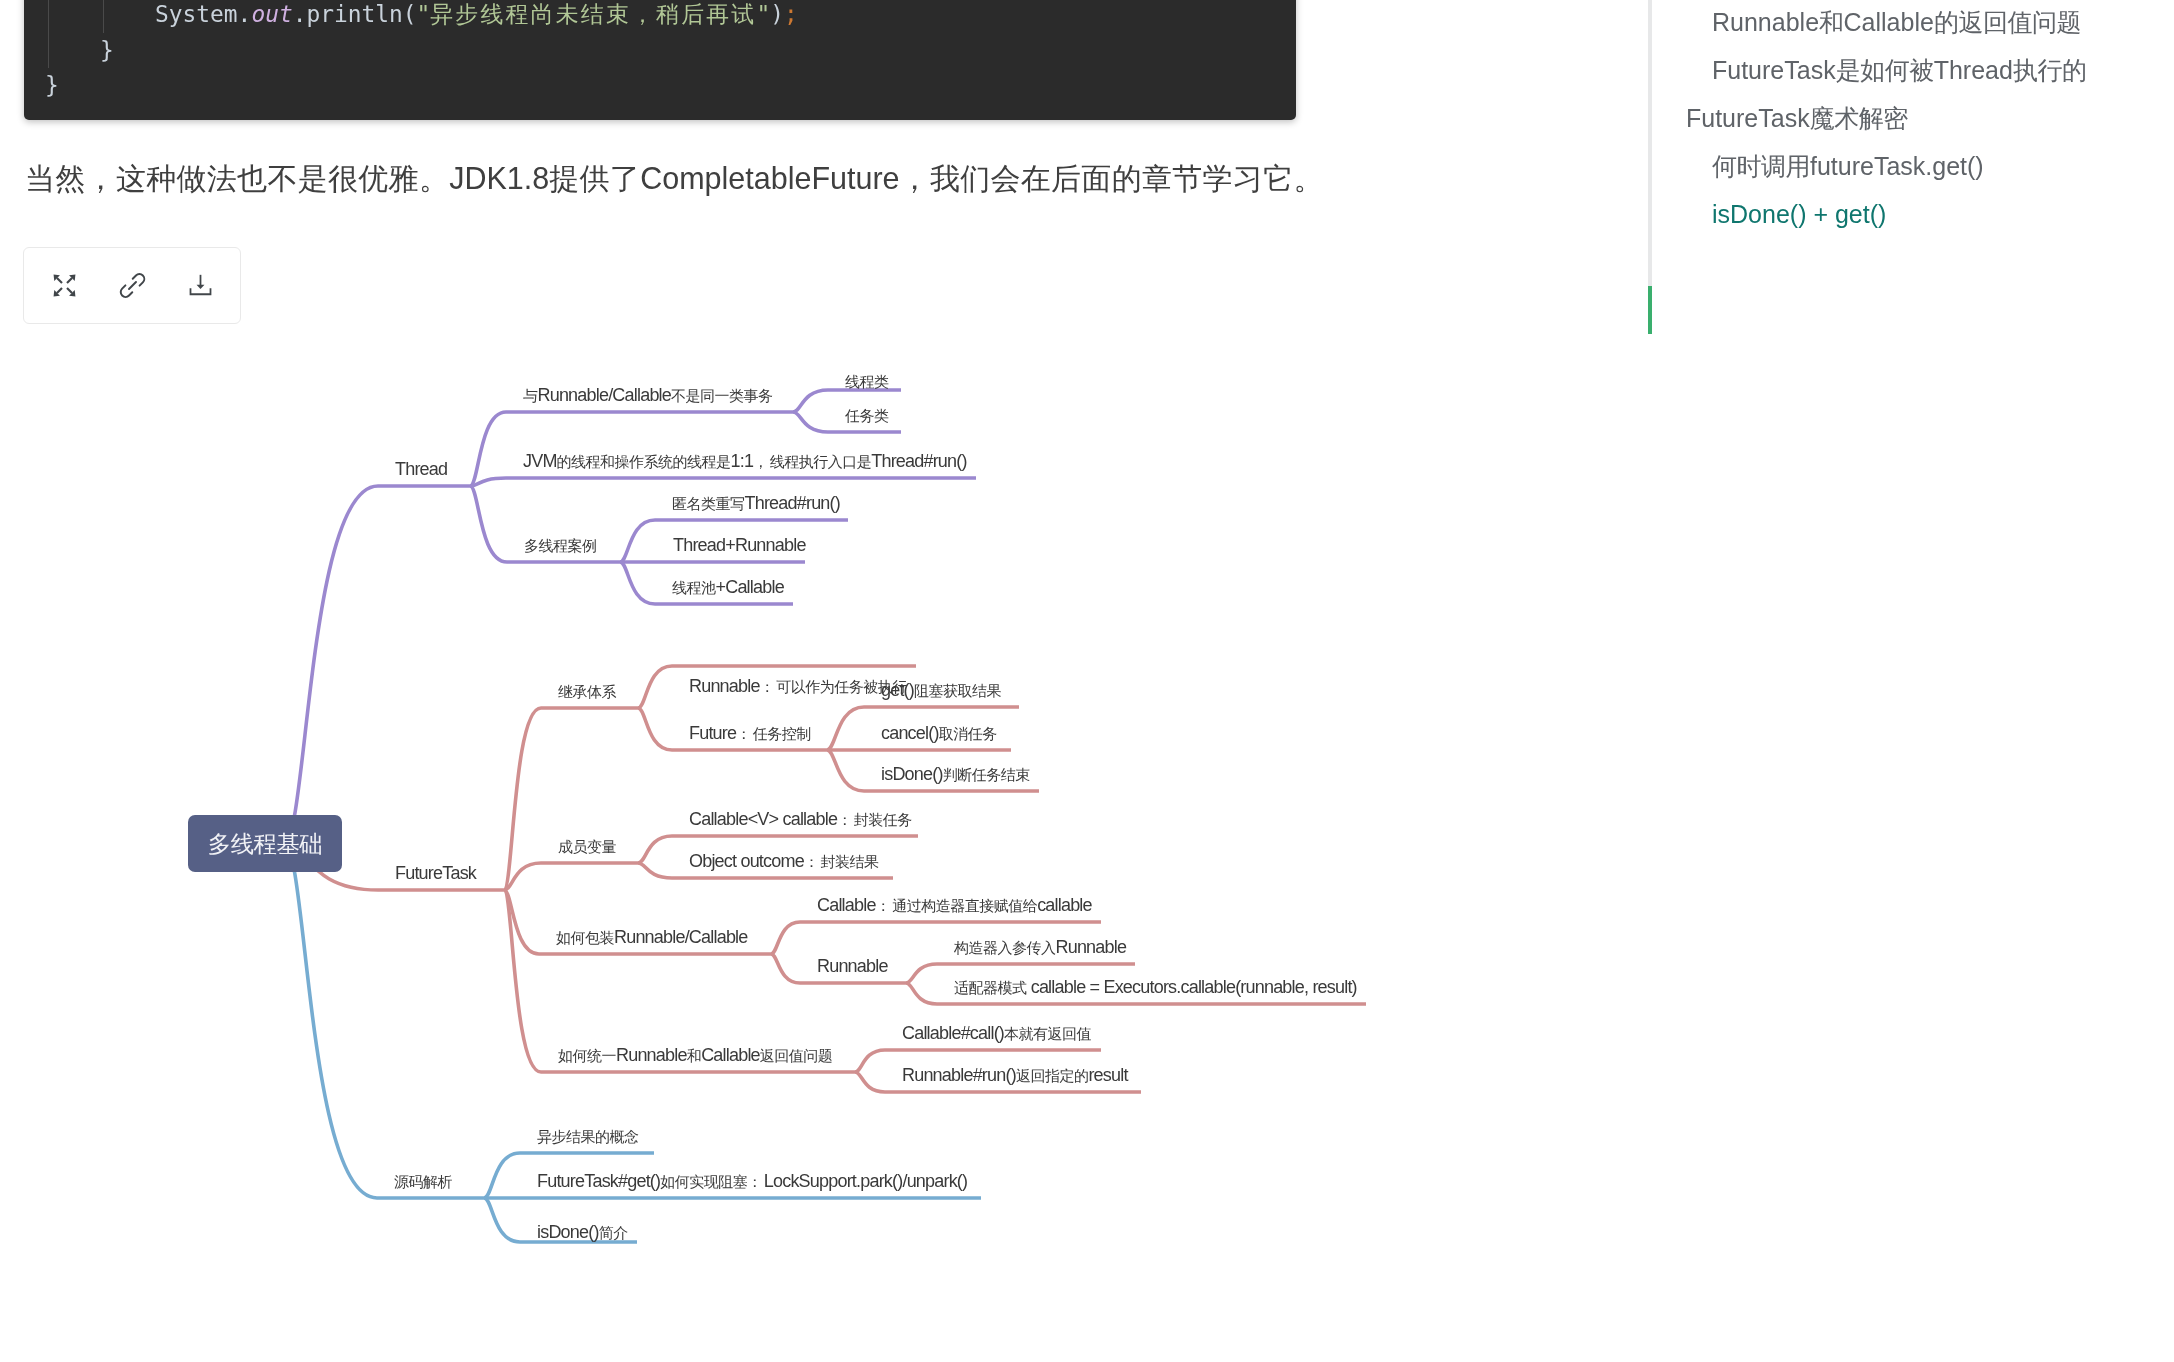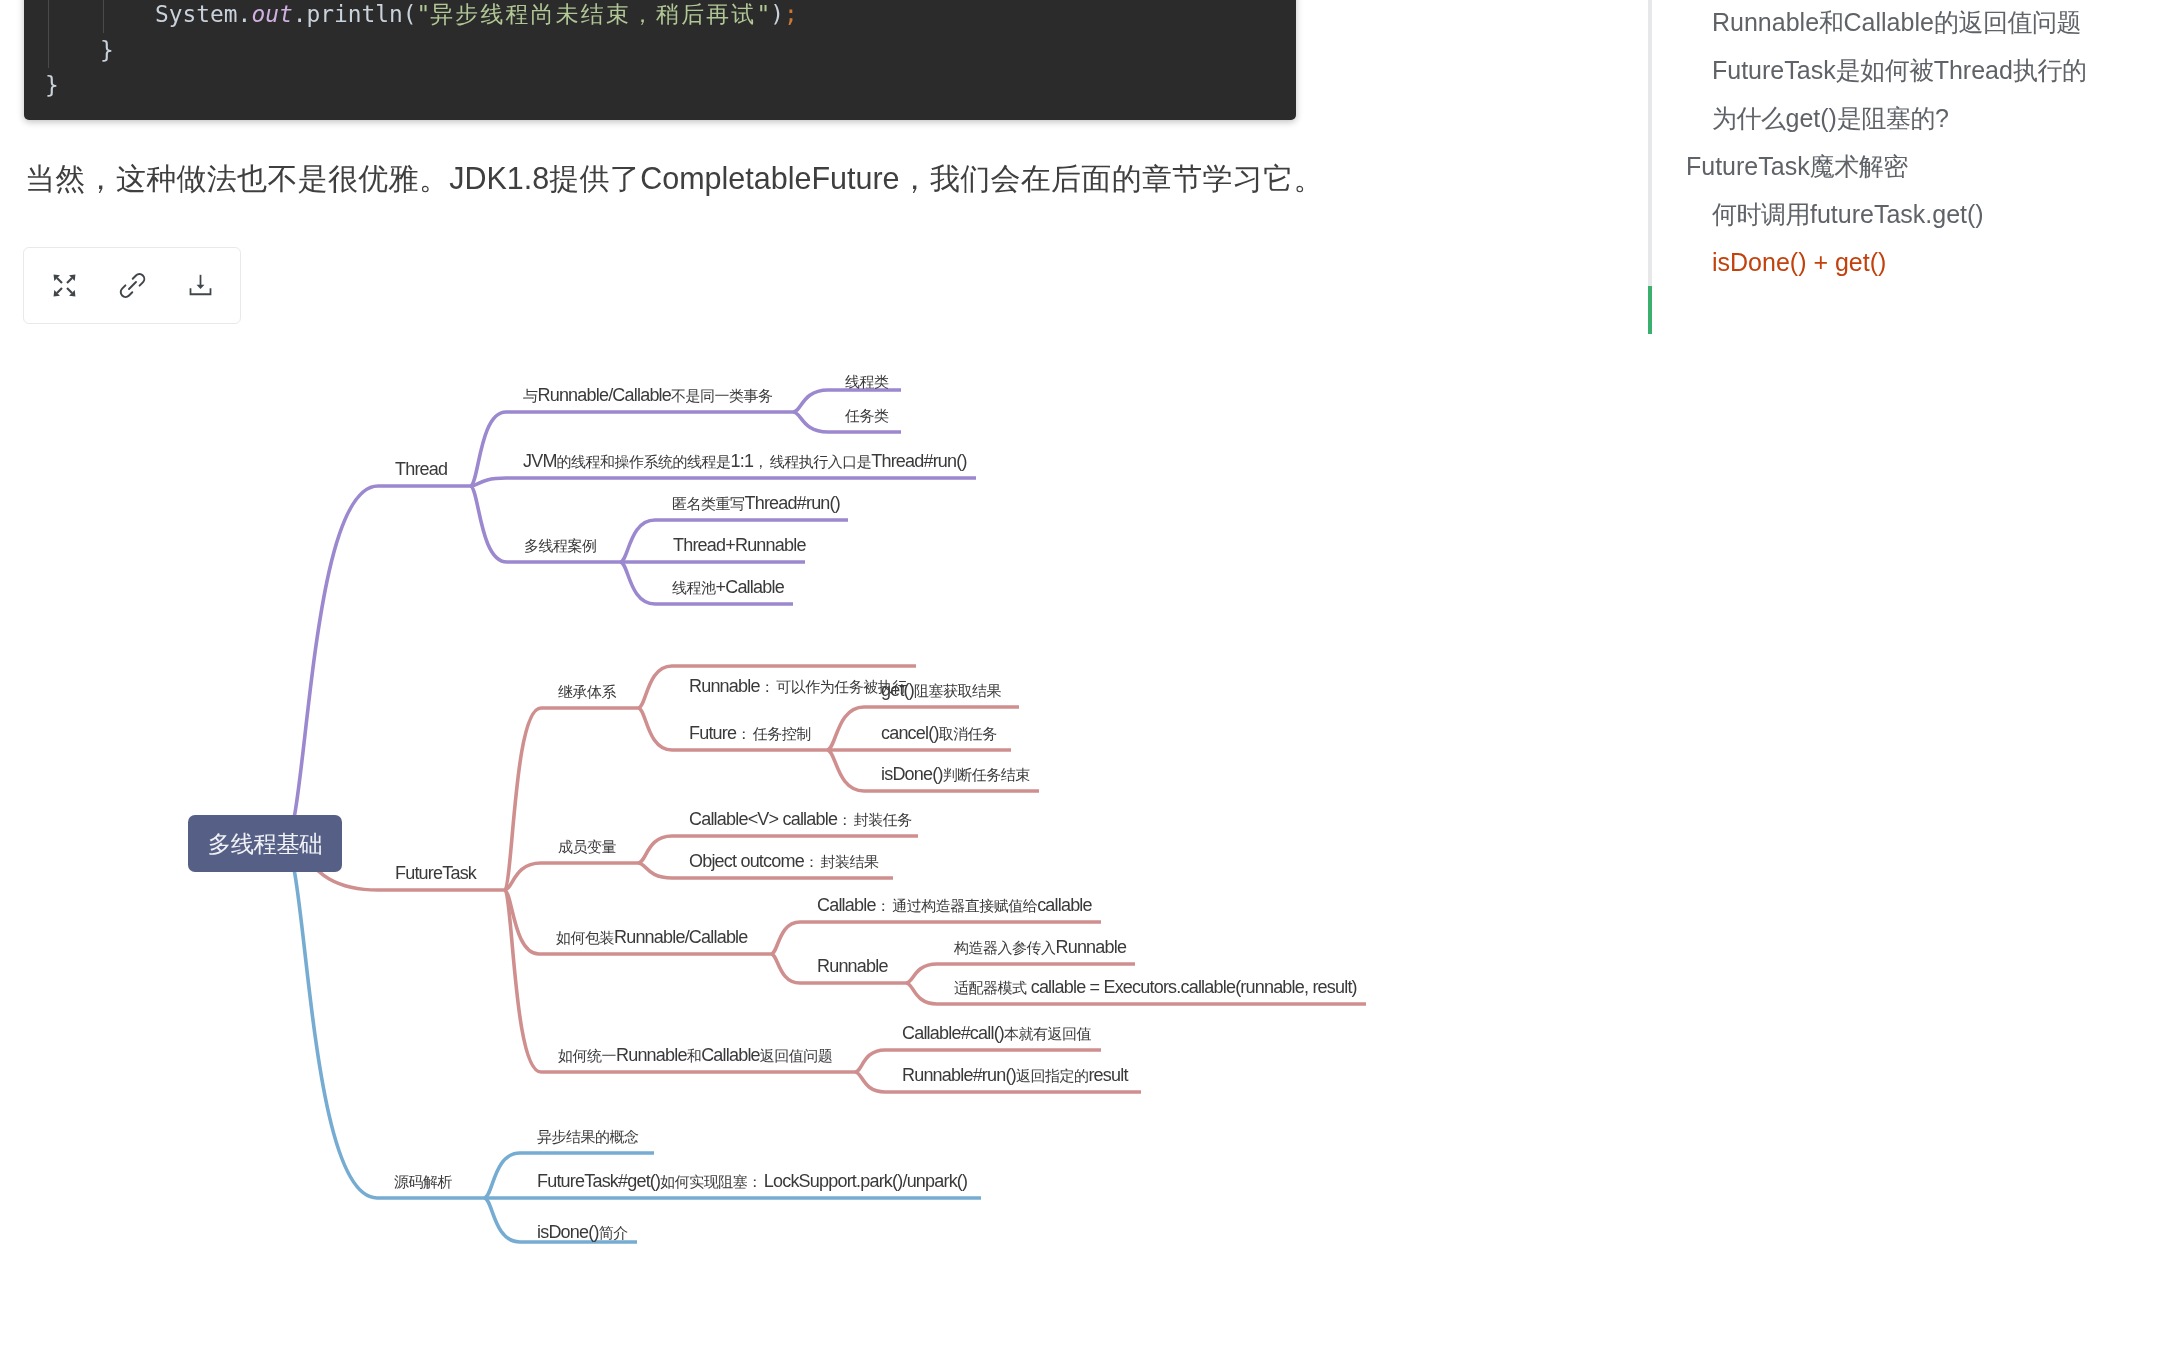--- a/index.html
+++ b/index.html
@@ -54,21 +54,21 @@
   .rootnode .cjk{font-size:23.4px;}
 
   
   .toc{position:absolute;left:1648px;top:-2px;width:520px;}
   .toc-rail{position:absolute;left:0;top:0;width:4px;background:#e7e8e9;}
   .toc-active{position:absolute;left:0;width:4px;height:48px;background:#3aaf6e;}
   .toc-item{position:relative;height:48px;display:flex;align-items:center;
     font-size:25px;color:#5f6368;white-space:nowrap;}
   .toc-item.lv2{padding-left:38px;}
   .toc-item.lv3{padding-left:64px;}
-  .toc-item.active{color:#c2410c;}
+  .toc-item.active{color:#0f766e;}
 </style>
 </head>
 <body>
 
 <div id="page">
 
   <div class="codeblock">
     <div class="code" id="codebody"><div class="ln"><span class="guide" style="left: 2.8px;"></span><span class="guide" style="left: 57.84px;"></span><span style="padding-left: 110.08px;"><span class="t-cls"><span>System</span></span><span class="t-pun"><span>.</span></span><span class="t-fld"><span>out</span></span><span class="t-pun"><span>.</span></span><span class="t-fn"><span>println</span></span><span class="t-pun"><span>(</span></span><span class="t-str"><span>"</span><span class="cjk">异步线程尚未结束</span><span class="fwp">，</span><span class="cjk">稍后再试</span><span>"</span></span><span class="t-pun"><span>)</span></span><span class="t-semi"><span>;</span></span></span></div><div class="ln"><span class="guide" style="left: 2.8px;"></span><span style="padding-left: 55.04px;"><span class="t-pun"><span>}</span></span></span></div><div class="ln"><span style="padding-left: 0px;"><span class="t-pun"><span>}</span></span></span></div></div>
   </div>
 
@@ -185,23 +185,20 @@
   <div class="toc">
     <div class="toc-rail" style="height: 322px; background: rgb(231, 232, 233);"></div>
     <div class="toc-active" style="top: 288px; background: rgb(58, 175, 110);"></div>
     <div id="tocitems">
         <div class="toc-item lv3">
           <span><span>Runnable</span><span class="cjk">和</span><span>Callable</span><span class="cjk">的返回值问题</span></span>
         </div>
         <div class="toc-item lv3">
           <span><span>FutureTask</span><span class="cjk">是如何被</span><span>Thread</span><span class="cjk">执行的</span></span>
         </div>
-        <div class="toc-item lv3">
-          <span><span class="cjk">为什么</span><span>get()</span><span class="cjk">是阻塞的</span><span>?</span></span>
-        </div>
         <div class="toc-item lv2">
           <span><span>FutureTask</span><span class="cjk">魔术解密</span></span>
         </div>
         <div class="toc-item lv3">
           <span><span class="cjk">何时调用</span><span>futureTask.get()</span></span>
         </div>
         <div class="toc-item lv3 active">
           <span><span>isDone() + get()</span></span>
         </div>
       </div>

